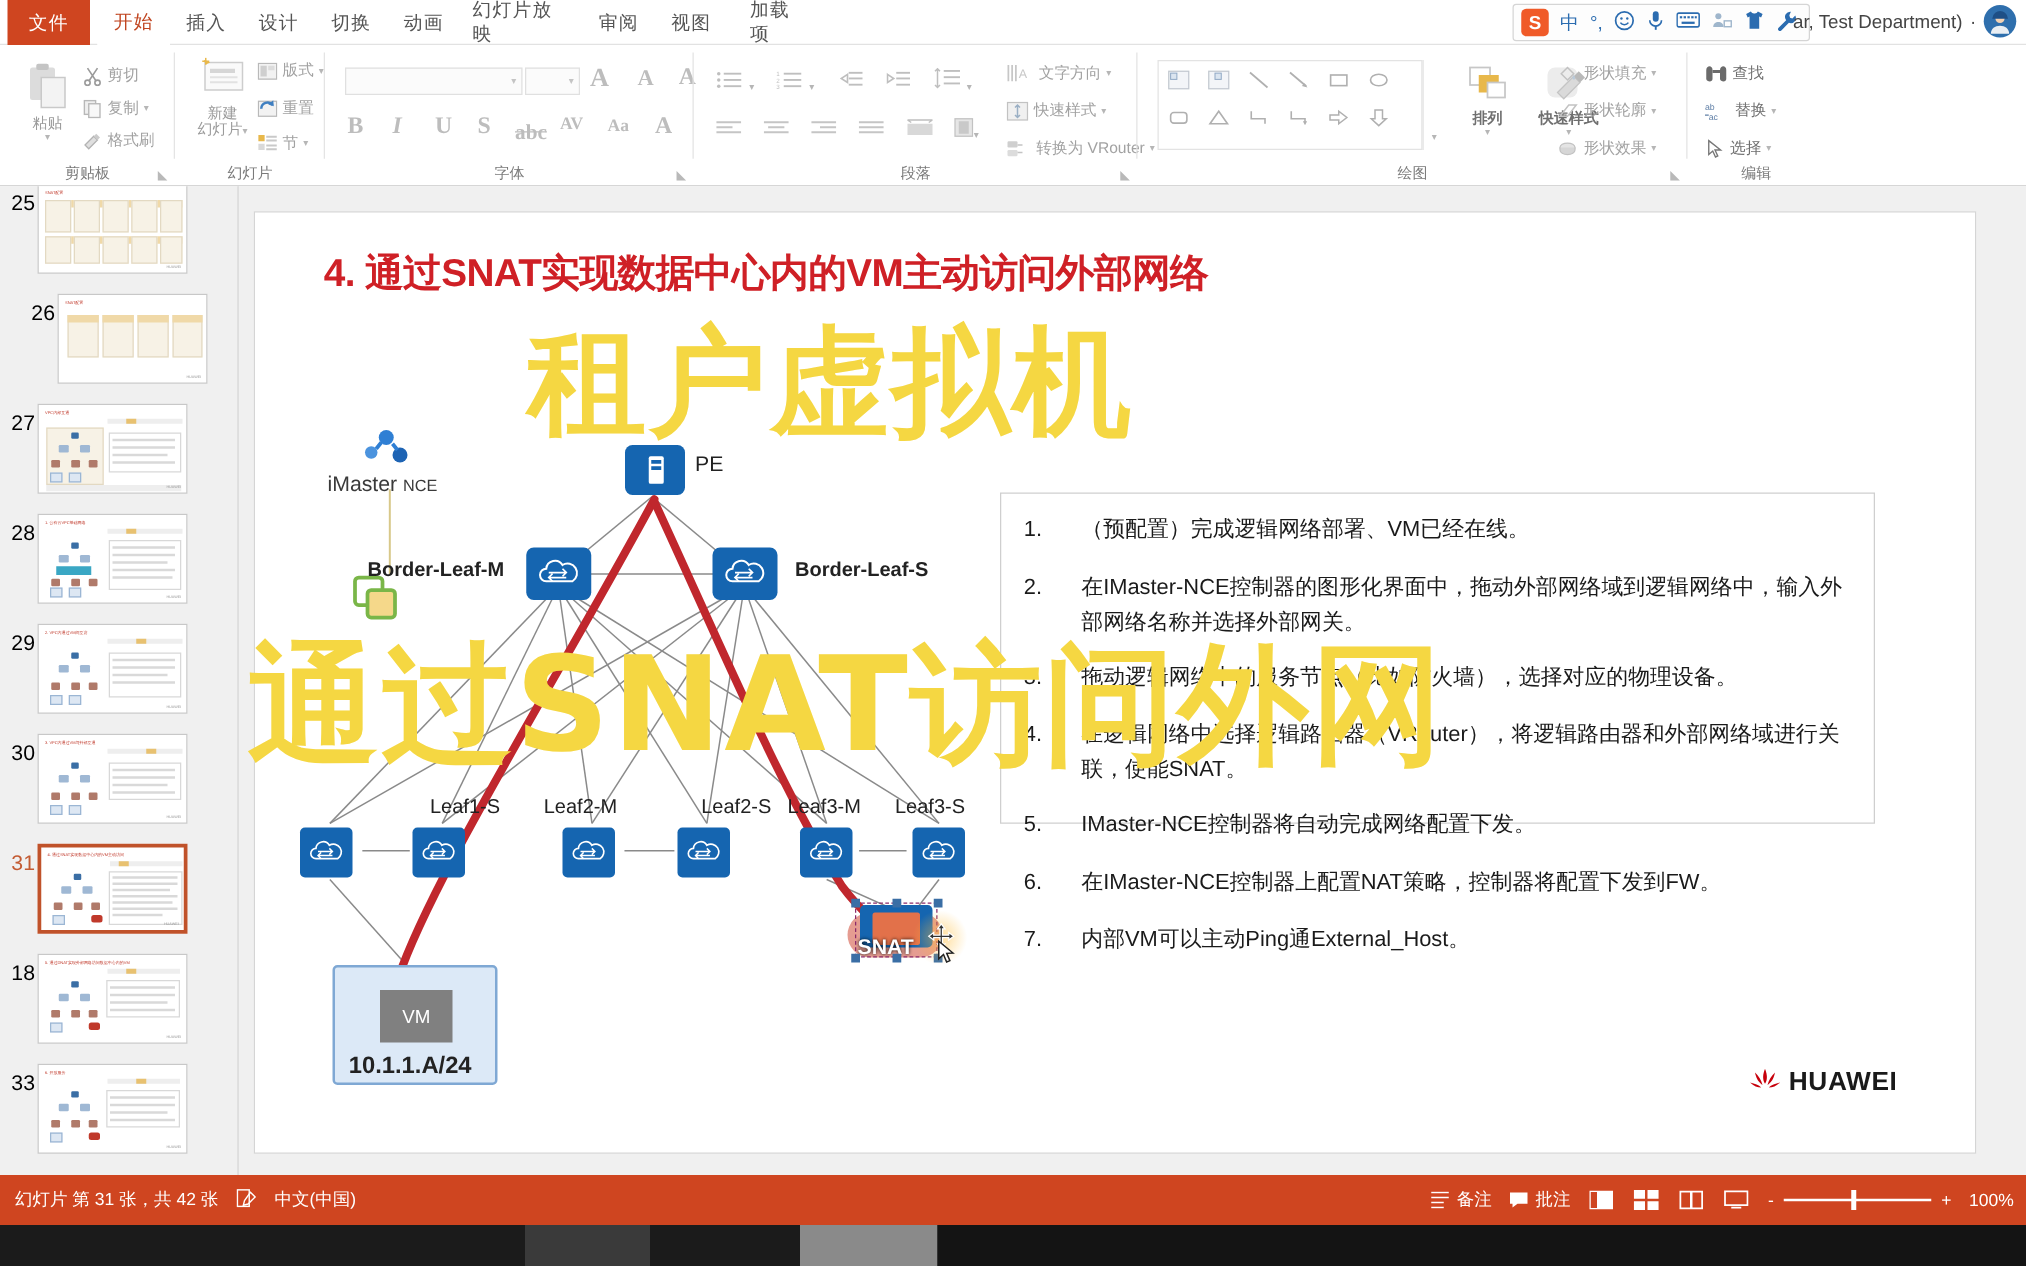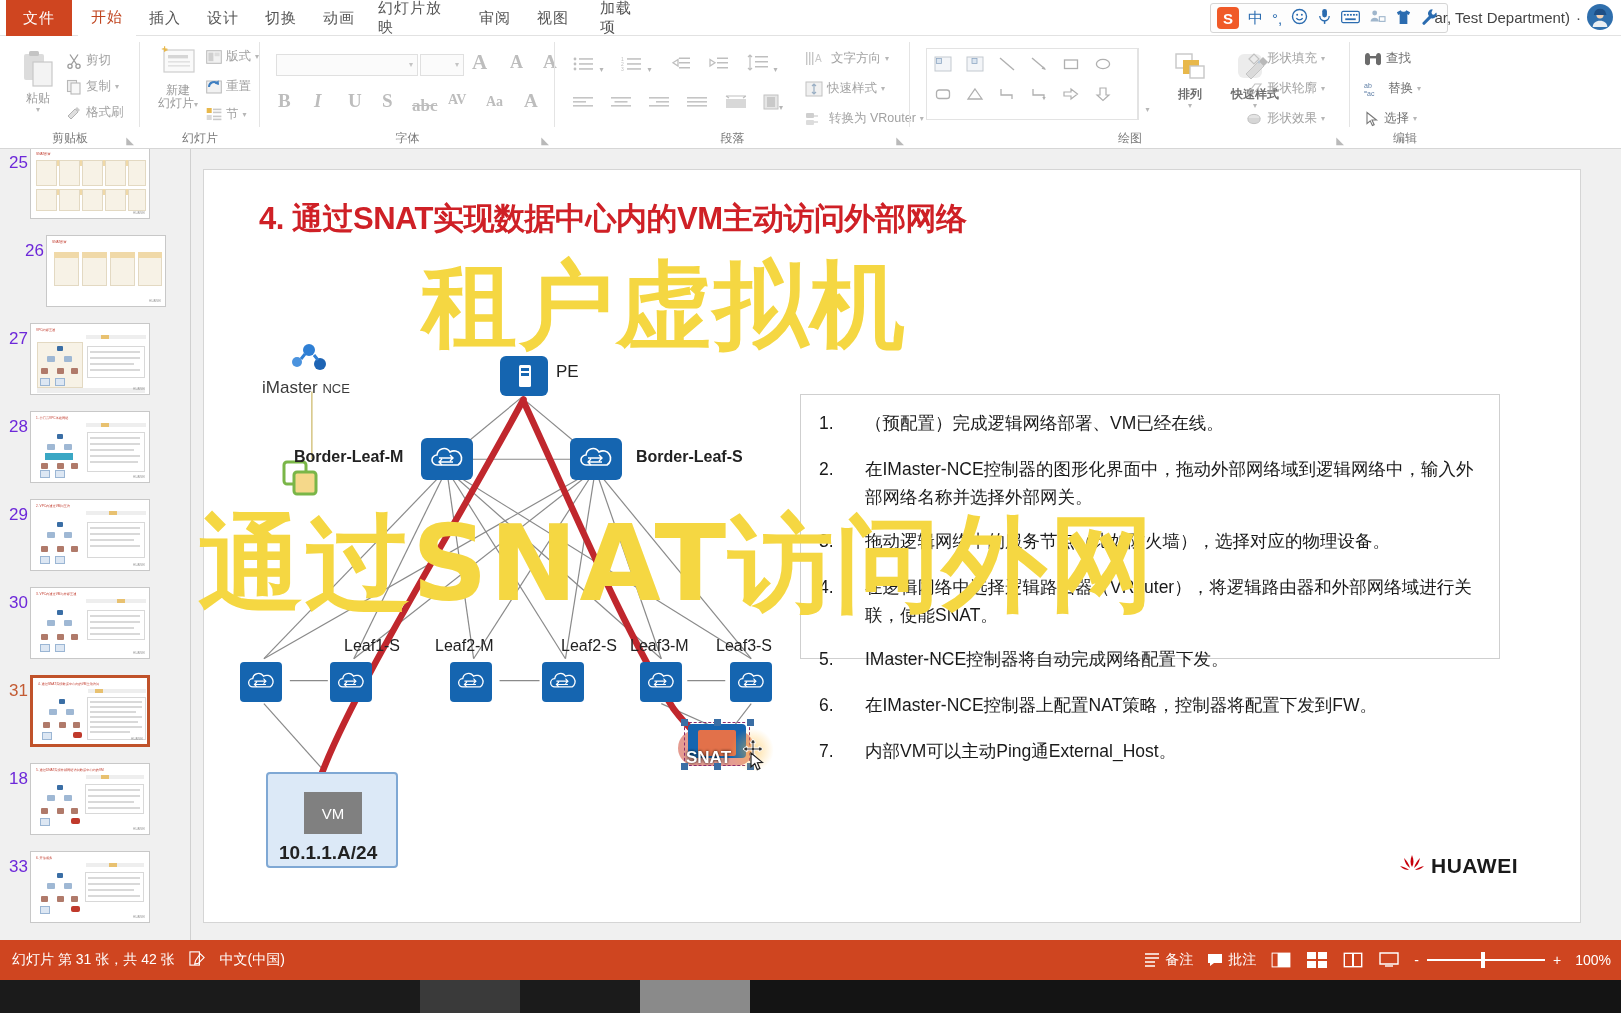--- a/index.html
+++ b/index.html
@@ -82,21 +82,21 @@
   }
 
   
   .thumbpane {
     position: absolute; left: 0; top: 149px; width: 191px; height: 791px;
     background: #f0f0f0; border-right: 1px solid #d0d0d0; overflow: hidden;
   }
   .thumbrow { position: absolute; left: 0; width: 191px; height: 88px; }
   .thumbnum {
     position: absolute; left: 4px; top: 8px; width: 24px; text-align: right;
-    font-size: 17px; color: #6d28d9;
+    font-size: 17px; color: #000000;
   }
   .thumbnum.sel { color: #c35b33; }
   .thumb {
     position: absolute; left: 30px; top: 2px; width: 120px; height: 72px;
     background: #fff; border: 1px solid #c8c8c8; overflow: hidden;
   }
   .thumb.sel { border: 3px solid #c0522a; }
   .tt-title { position:absolute; left:5px; top:4px; font-size:3.2px; color:#c0392b; }
   .tt-line { position: absolute; background: #d9d9d9; height: 1.5px; }
   .tt-card { position:absolute; background:#f7f2e6; border:0.5px solid #e3d9c2; }

